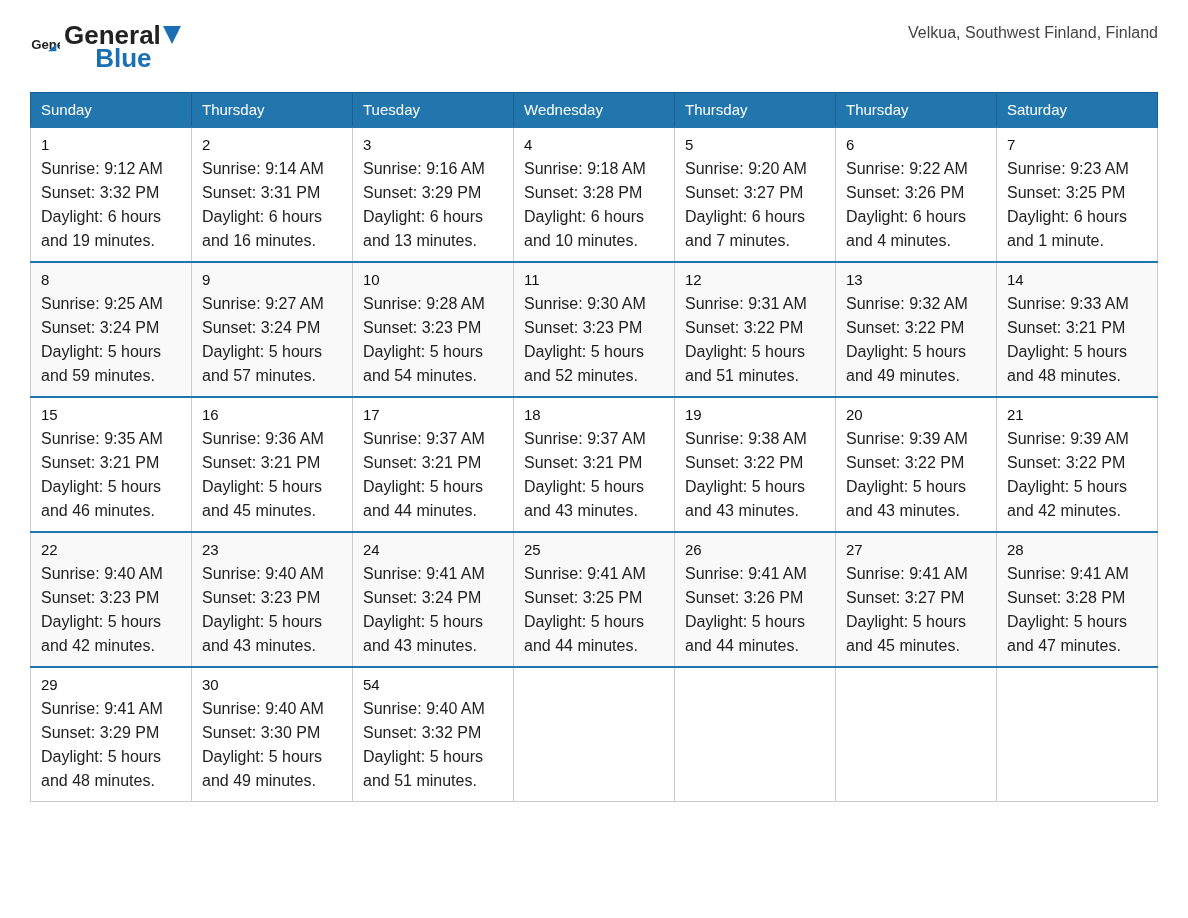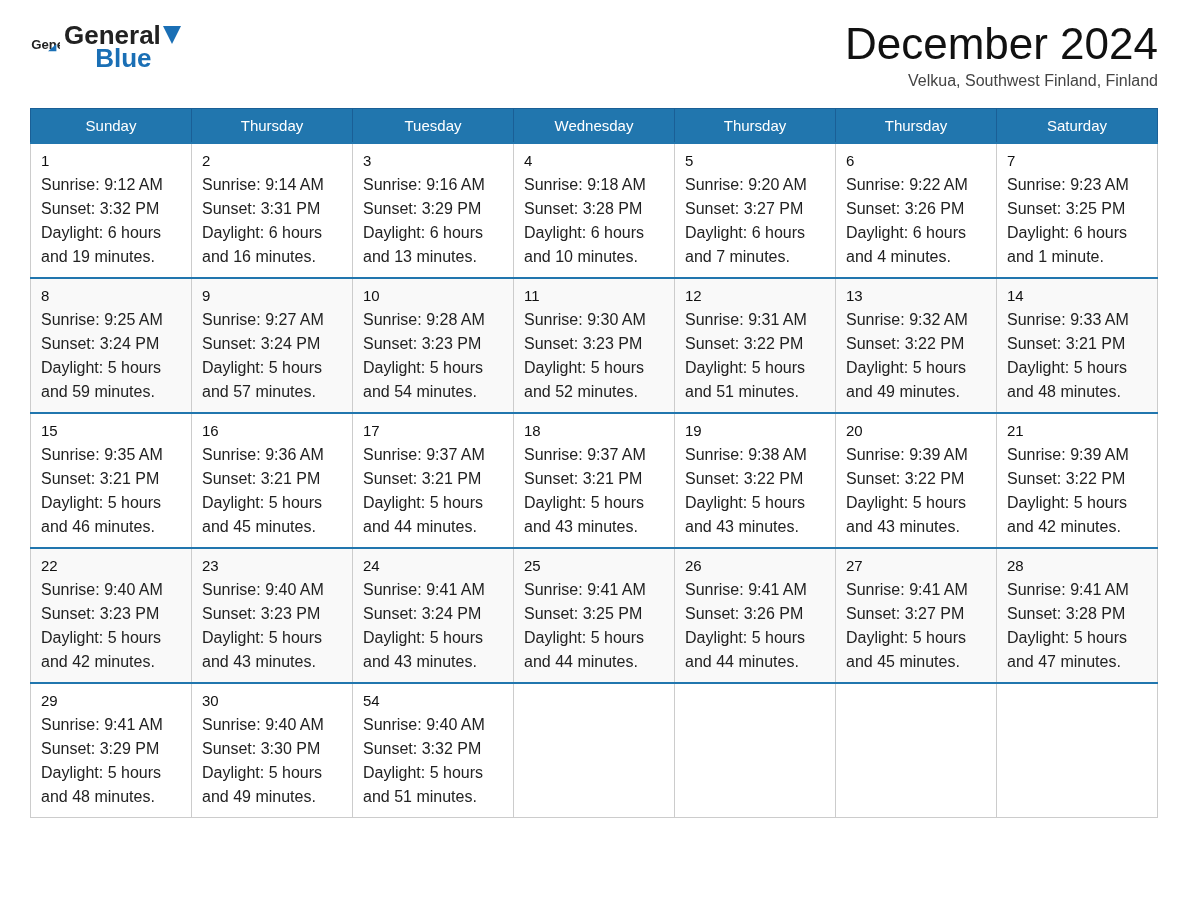--- a/index.html
+++ b/index.html
@@ -45,21 +45,21 @@
       width: 100%;
       border-collapse: collapse;
       border: 1px solid #ccc;
     }
     .calendar th {
       background-color: #2176ae;
       color: #ffffff;
       font-size: 15px;
       font-weight: normal;
       padding: 8px 10px;
-      text-align: center;
+      text-align: left;
       border: 1px solid #1a5f96;
     }
     .calendar td {
       vertical-align: top;
       padding: 8px 10px;
       border: 1px solid #ccc;
       width: calc(100% / 7);
       min-height: 100px;
       font-size: 13px;
       color: #222;
@@ -100,21 +100,20 @@
       <div style="display:flex; align-items:baseline; gap:0;">
         <span style="font-size:26px; font-weight:bold; color:#222;">General</span>
         <svg viewBox="0 0 18 20" width="18" height="20" style="margin: 0 2px 0 2px; position:relative; top:2px;">
           <polygon points="0,0 18,0 9,18" fill="#1a6fb5"></polygon>
         </svg>
       </div>
       <div style="font-size:26px; font-weight:bold; color:#1a6fb5; margin-top:-8px;text-align:center;">Blue</div>
     </div>
   </div>
   <div class="title-block">
-    <h1>December 2024</h1>
     <h2>Velkua, Southwest Finland, Finland</h2>
   </div>
 </div>
 
 <table class="calendar">
   <thead>
     <tr>
       <th>Sunday</th>
       <th>Thursday</th>
       <th>Tuesday</th>

